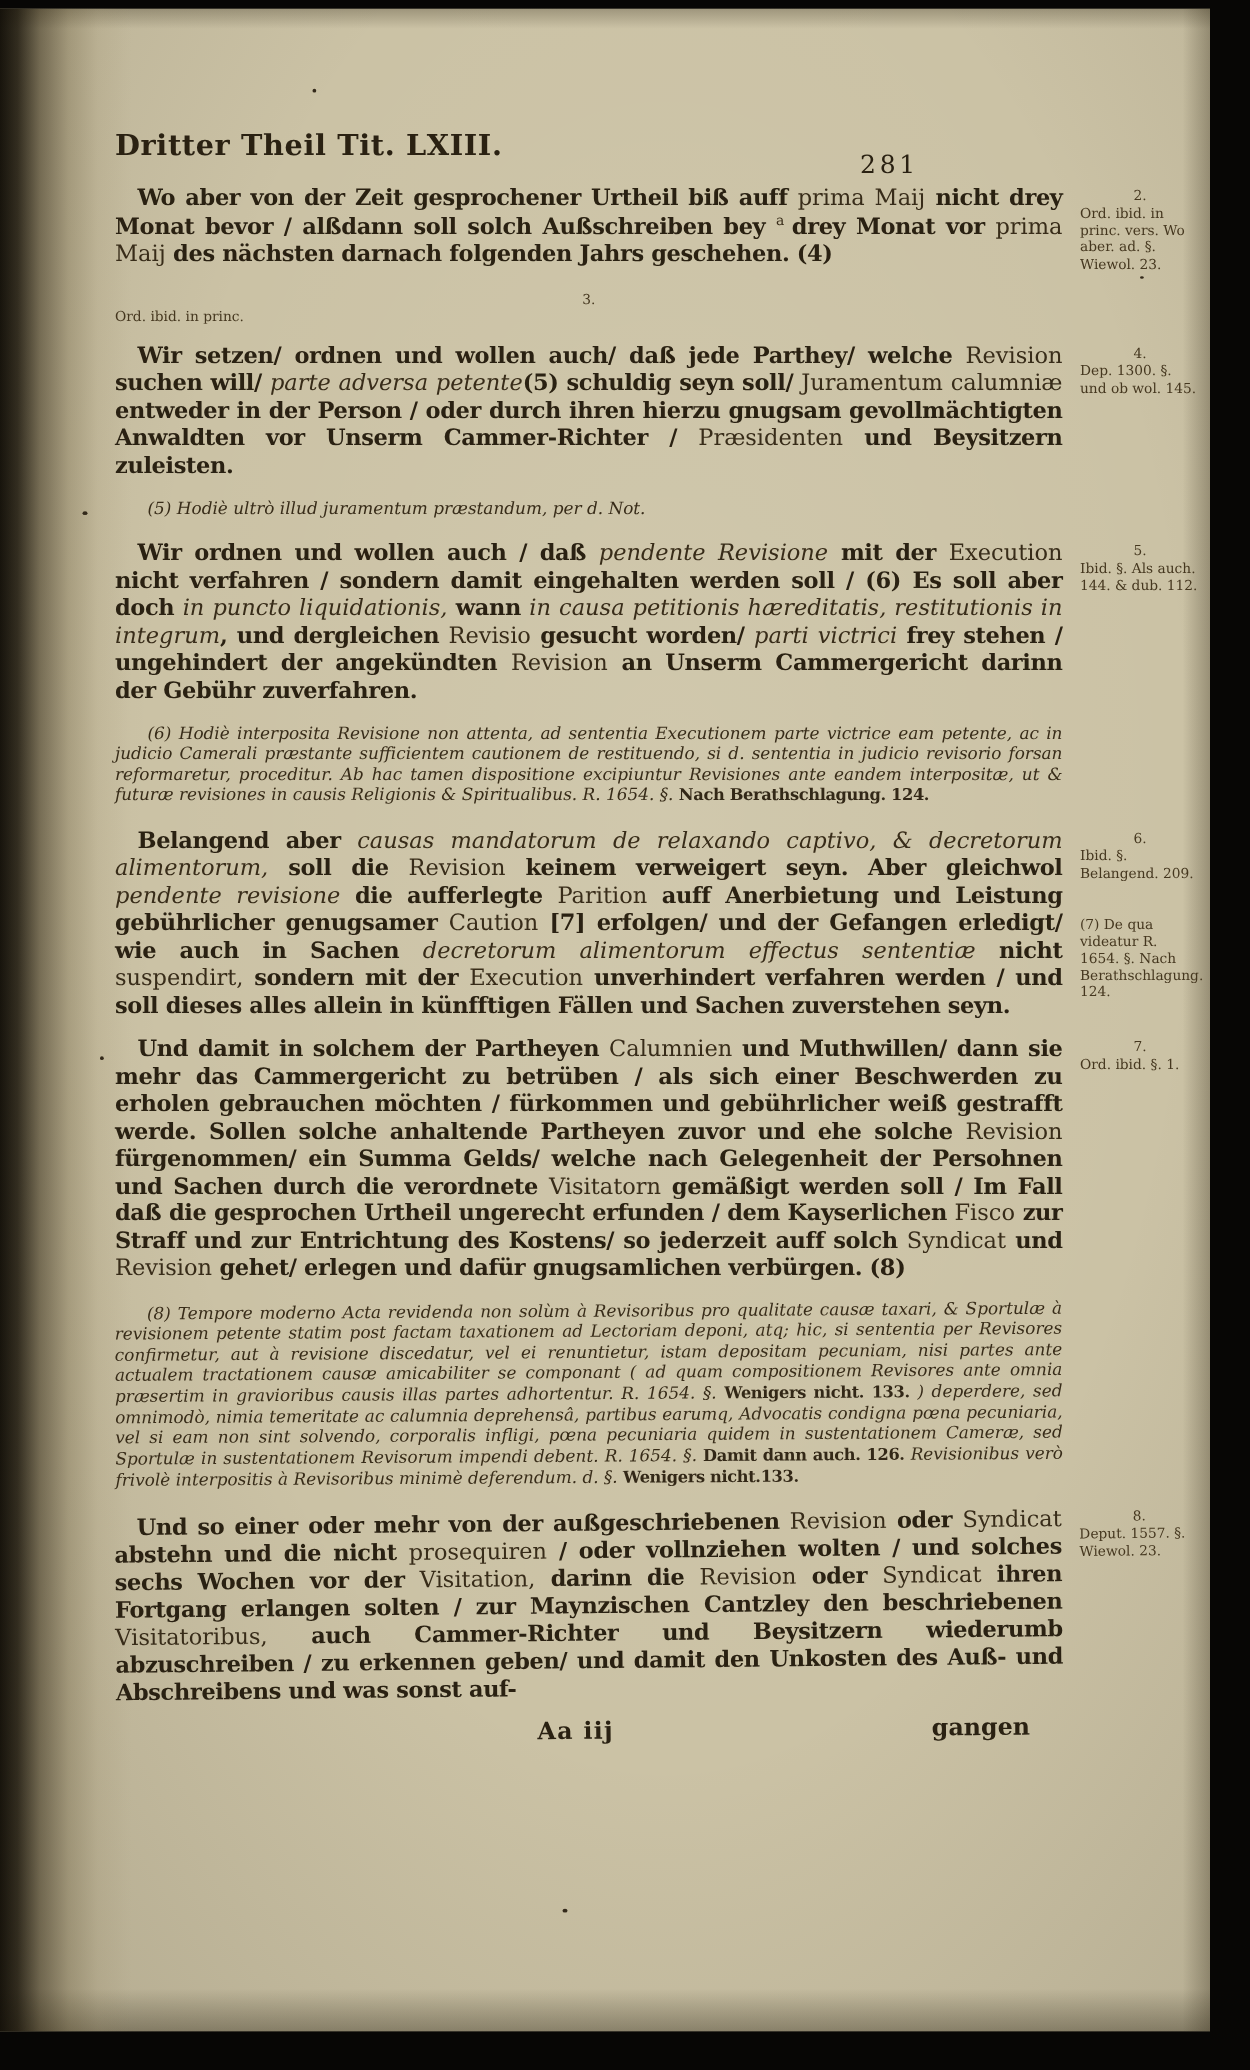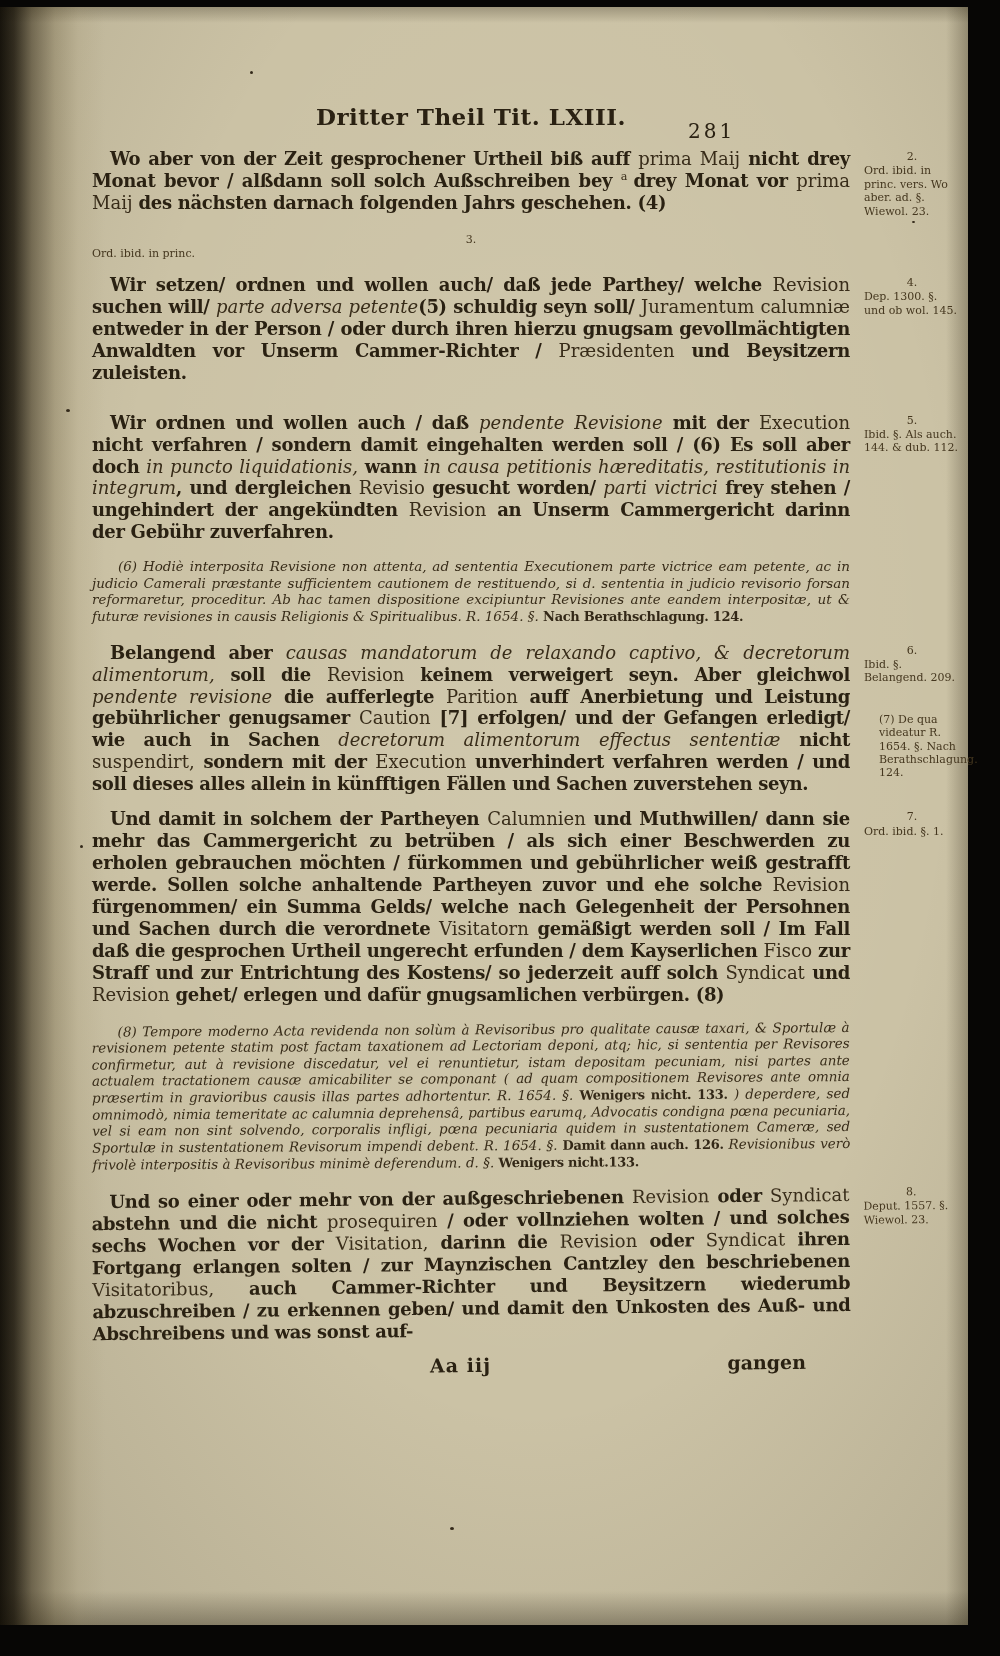--- a/index.html
+++ b/index.html
@@ -33,21 +33,21 @@
     grid-template-columns:1fr 96px;
     column-gap:14px;
     margin-bottom:13px;
   }
   .running-head{
     position:relative;
     margin-bottom:18px;
   }
   .head-title{
     display:block;
-    text-align:center;
+    text-align:left;
     width:758px;
     font-size:23px;
     font-weight:bold;
     letter-spacing:0.5px;
   }
   .head-num{
     position:absolute;
     top:16px;
     left:596px;
     font-size:20px;
@@ -83,21 +83,21 @@
     font-size:11px;
     line-height:1.22;
     color:#45371f;
     padding-top:2px;
   }
   .note-num{
     display:block;
     text-align:center;
     margin-bottom:1px;
   }
-  .note2{margin-top:26px;margin-left:15px;}
+  .note2{margin-top:26px;}
   .footnote{
     margin:2px 0 4px 0;
     font-size:13.5px;
     line-height:1.22;
     text-align:justify;
     text-indent:26px;
     color:#332817;
   }
   .footnote .seg-f{font-size:13px;}
   .tilt1{transform:rotate(-0.35deg);}
@@ -110,21 +110,21 @@
     font-size:19px;
     font-weight:bold;
   }
   .signature{
     position:absolute;
     left:338px;
     letter-spacing:1px;
   }
   .catchword{
     position:absolute;
-    right:44px;
+    right:26px;
   }
   .speck{position:absolute;border-radius:50%;background:#33291a;}
 </style>
 </head>
 <body>
 
 <div class="paper">
   <div class="content">
 
     <header class="running-head">
@@ -150,20 +150,21 @@
 
     <div class="row">
       <p class="para"><span class="seg-f">Wir setzen/ ordnen und wollen auch/ daß jede Parthey/ welche </span><span class="seg-l">Revision</span><span class="seg-f"> suchen will/ </span><span class="seg-i">parte adversa petente</span><span class="seg-f">(5) schuldig seyn soll/ </span><span class="seg-l">Juramentum calumniæ</span><span class="seg-f"> entweder in der Person / oder durch ihren hierzu gnugsam gevollmächtigten Anwaldten vor Unserm Cammer-Richter / </span><span class="seg-l">Præsidenten</span><span class="seg-f"> und Beysitzern zuleisten.</span></p>
       <aside class="note">
         <span class="note-num">4.</span>
         <span class="note-text">Dep. 1300. §. und ob wol. 145.</span>
       </aside>
     </div>
 
     <div class="row">
+      <p class="footnote"><span class="seg-i">(5) Hodiè ultrò illud juramentum præstandum, per d. Not.</span></p>
       <aside class="note"></aside>
     </div>
 
     <div class="row">
       <p class="para"><span class="seg-f">Wir ordnen und wollen auch / daß </span><span class="seg-i">pendente Revisione</span><span class="seg-f"> mit der </span><span class="seg-l">Execution</span><span class="seg-f"> nicht verfahren / sondern damit eingehalten werden soll / (6) Es soll aber doch </span><span class="seg-i">in puncto liquidationis,</span><span class="seg-f"> wann </span><span class="seg-i">in causa petitionis hæreditatis, restitutionis in integrum</span><span class="seg-f">, und dergleichen </span><span class="seg-l">Revisio</span><span class="seg-f"> gesucht worden/ </span><span class="seg-i">parti victrici</span><span class="seg-f"> frey stehen / ungehindert der angekündten </span><span class="seg-l">Revision</span><span class="seg-f"> an Unserm Cammergericht darinn der Gebühr zuverfahren.</span></p>
       <aside class="note">
         <span class="note-num">5.</span>
         <span class="note-text">Ibid. §. Als auch. 144. &amp; dub. 112.</span>
       </aside>
     </div>

